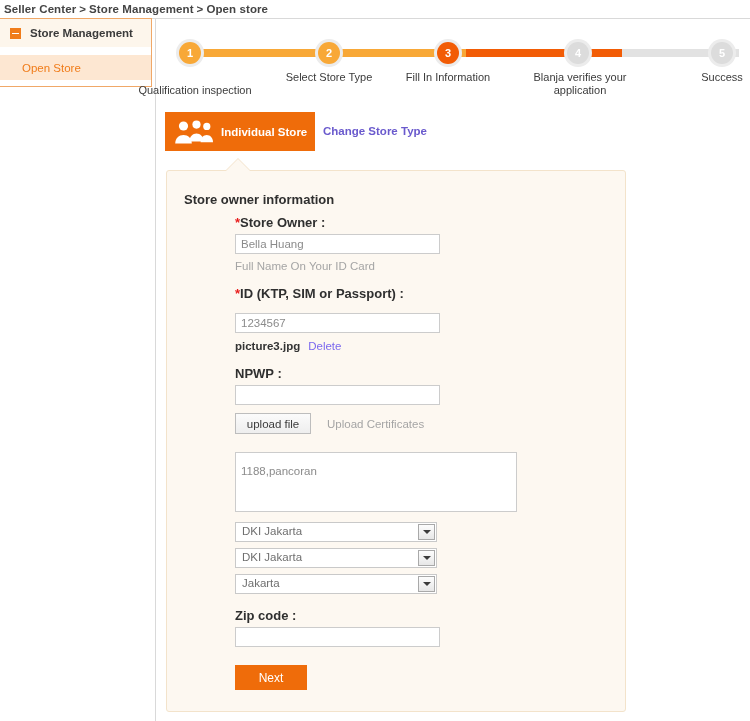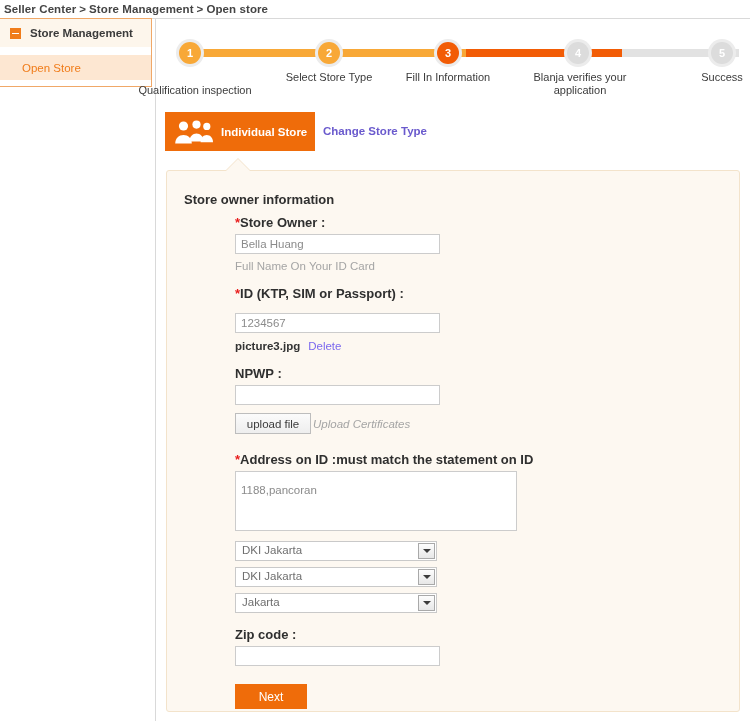--- a/index.html
+++ b/index.html
@@ -181,21 +181,21 @@
     font-weight: bold;
     text-decoration: none;
     cursor: pointer;
     white-space: nowrap;
   }
 
   
   #panel {
     position: absolute;
     left: 166px; top: 170px;
-    width: 574px; height: 542px;
+    width: 460px; height: 542px;
     background: #fdf8f1;
     border: 1px solid #f3e3cb;
     border-radius: 3px;
   }
   #panel-notch {
     position: absolute;
     left: 226px; top: 159px;
     width: 0; height: 0;
     border-left: 12px solid transparent;
     border-right: 12px solid transparent;
@@ -290,21 +290,21 @@
   .uploadrow { display: flex; align-items: center; margin-top: 8px; }
   .upbtn {
     width: 76px; height: 21px;
     background: linear-gradient(#fbfbfb, #eeeeee);
     border: 1px solid #bdbdbd;
     font-family: "Liberation Sans", sans-serif;
     font-size: 11.5px;
     color: #3b3b3b;
     cursor: pointer;
   }
-  .upcap { font-size: 11.5px; color: #a5a5a5; margin-left: 2px; font-style: italic; }
+  .upcap { font-size: 11.5px; color: #a5a5a5; margin-left: 16px; }
 
   .ta {
     display: block;
     width: 282px; height: 60px;
     border: 1px solid #cccccc;
     background: #ffffff;
     font-family: "Liberation Sans", sans-serif;
     font-size: 11.5px;
     color: #8b8b8b;
     padding: 12px 5px;
@@ -435,21 +435,20 @@
       <input class="txt" type="text" value="" style="">
 
       <div class="uploadrow">
         <button class="upbtn">upload file</button>
         <span class="upcap">Upload Certificates</span>
       </div>
 
       <div class="sp18"></div>
 
       
-      <div class="flabel"><span class="req">*</span><span>Address on ID :must match the statement on ID</span></div>
       <textarea class="ta" style="">1188,pancoran</textarea>
 
       <div class="sp10"></div>
 
       <div class="selwrap">
         <span class="selval">DKI Jakarta</span>
         <span class="arrowbtn">
             <i></i>
           </span>
       </div>

